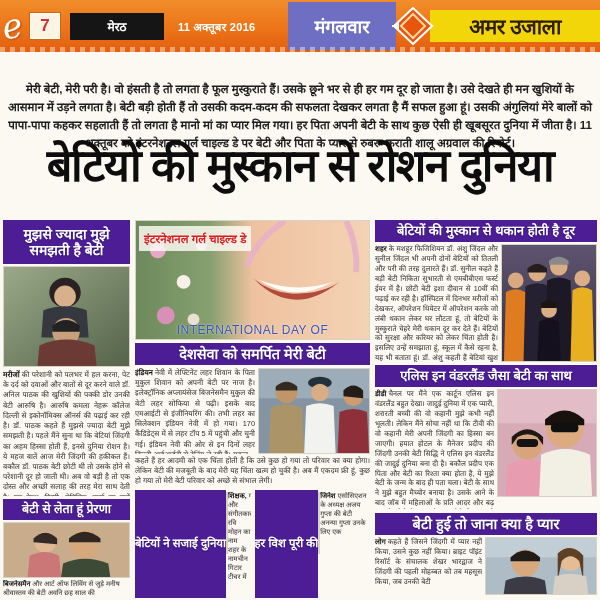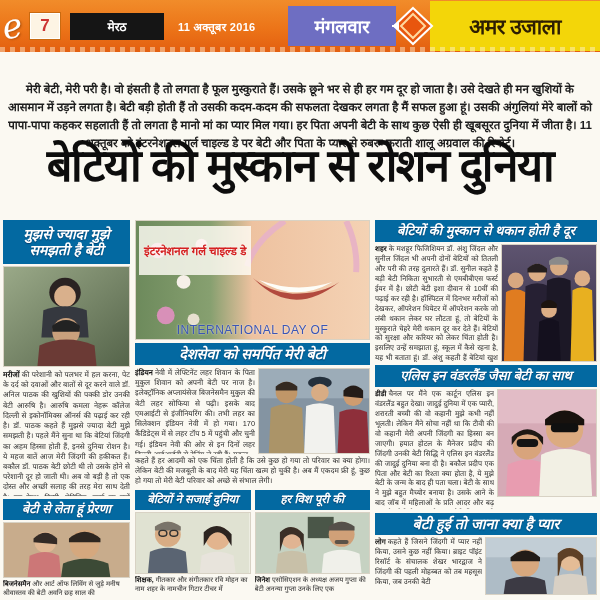--- a/index.html
+++ b/index.html
@@ -30,26 +30,26 @@
     border:1px solid #fff; outline:1px solid #c96a10;
     color:#c33; font-size:17px; font-weight:bold;
     display:flex; align-items:center; justify-content:center;
   }
   .citybox {
     margin-left:10px; width:94px; height:27px; background:#151515; color:#fff;
     font-size:12px; font-weight:bold; display:flex; align-items:center; justify-content:center;
   }
   .datetxt { margin-left:14px; color:#fff; font-size:11px; font-weight:bold; letter-spacing:.3px; }
   .daybox {
-    margin-left:auto; width:108px; height:40px; background:#6e6ec2; color:#fff;
+    margin-left:auto; width:108px; height:48px; background:#6e6ec2; color:#fff;
     font-size:18px; font-weight:bold; display:flex; align-items:center; justify-content:center;
   }
   .diya { width:42px; height:40px; margin:0 -4px; position:relative; z-index:2; }
   .paperbox {
-    width:170px; height:50px; background:#f3d609; color:#2d1e02;
+    width:170px; height:32px; background:#f3d609; color:#2d1e02;
     font-size:21px; font-weight:bold; display:flex; align-items:center; justify-content:center;
     letter-spacing:-.5px;
   }
 
   
   .intro {
     position:absolute; top:80px; left:8px; right:8px; height:84px;
     font-size:11.5px; font-weight:bold; line-height:1.58; text-align:center; color:#1e1e1e;
   }
 
@@ -64,23 +64,23 @@
   .cols {
     position:absolute; top:220px; left:3px; right:3px; bottom:2px;
     display:flex; gap:5px;
   }
   .col { display:flex; flex-direction:column; overflow:hidden; }
   .col-left  { width:127px; }
   .col-mid   { width:235px; }
   .col-right { flex:1; }
 
   .band {
-    background:#0369a1; color:#fff; font-weight:bold; text-align:center;
+    background:#4c1d95; color:#fff; font-weight:bold; text-align:center;
     display:flex; align-items:center; justify-content:center; flex-shrink:0;
-    text-shadow:0 1px 1px rgba(0,0,40,.4); line-height:1.15;font-style:italic;
+    text-shadow:0 1px 1px rgba(0,0,40,.4); line-height:1.15;
   }
   .band.two { padding:3px 1px; font-size:14px; min-height:44px; }
   .band.one-s { min-height:21px; font-size:12.5px; }
   .band.one-m { min-height:22px; font-size:14.5px; }
   .band.one-r { min-height:22px; font-size:13px; }
 
   .bodytext {
     font-size:7.4px; line-height:1.38; text-align:justify; color:#2c2c2c;
     overflow:hidden;
   }
@@ -90,30 +90,30 @@
   .photo { position:relative; overflow:hidden; flex-shrink:0; border:1px solid #d8d2c4; }
   .photo svg { position:absolute; inset:0; width:100%; height:100%; }
 
   .story-flex { display:flex; gap:3px; overflow:hidden; }
   .story-flex .bodytext { flex:1; }
 
   
   .red-label {
     position:absolute; top:5px; left:3px; z-index:3;
     background:rgba(255,252,245,.82); color:#d42020; font-weight:bold; font-size:11.5px;
-    padding:17px 5px; text-shadow:0 0 2px #fff;
+    padding:5px 5px; text-shadow:0 0 2px #fff;
   }
   .intl-overlay {
     position:absolute; bottom:2px; left:0; right:0; z-index:3; text-align:center;
     color:#3a55b5; font-weight:normal; font-size:12px; letter-spacing:.5px;
     text-shadow:0 0 2px rgba(255,255,255,.8);
   }
 
   .subrow { display:flex; gap:4px; margin-top:4px; overflow:hidden; }
-  .subcard { flex:1; display:flex; flex-direction:column; overflow:hidden; }
+  .subcard { flex:1; display:flex; flex-direction:row; overflow:hidden; }
   .subcard .band { min-height:20px; font-size:11.5px; }
   .subcard .photo { height:62px; margin-top:2px; }
   .subcard .caption { margin-top:2px; }
 
   .mt2 { margin-top:2px; } .mt3 { margin-top:3px; } .mt4 { margin-top:4px;text-align:right; }
 </style>
 </head>
 <body>
 
 <div id="page">

